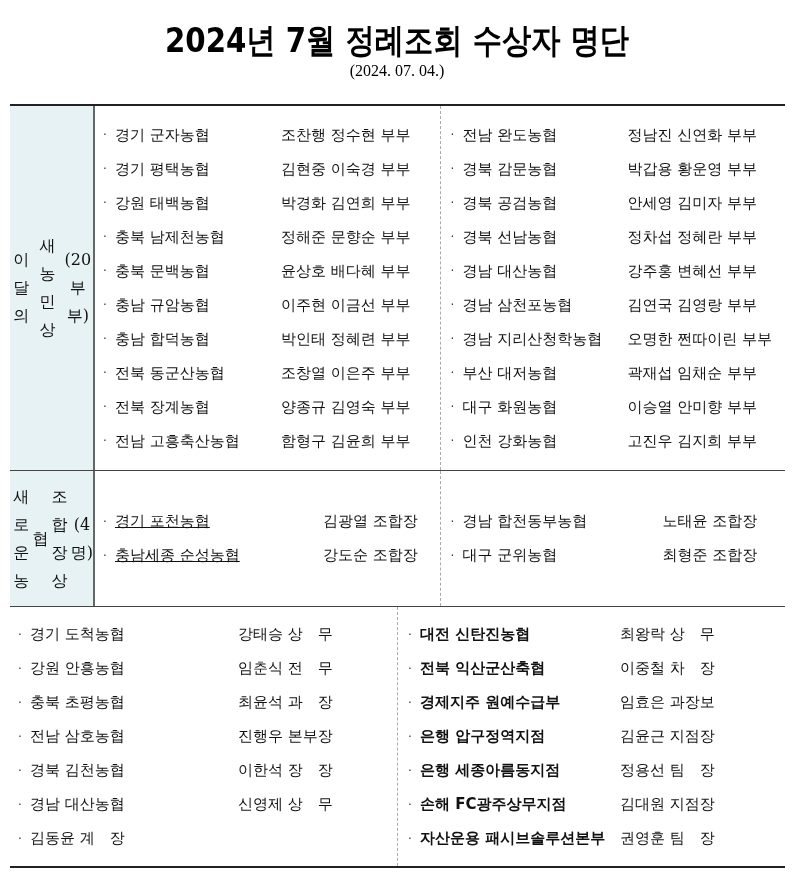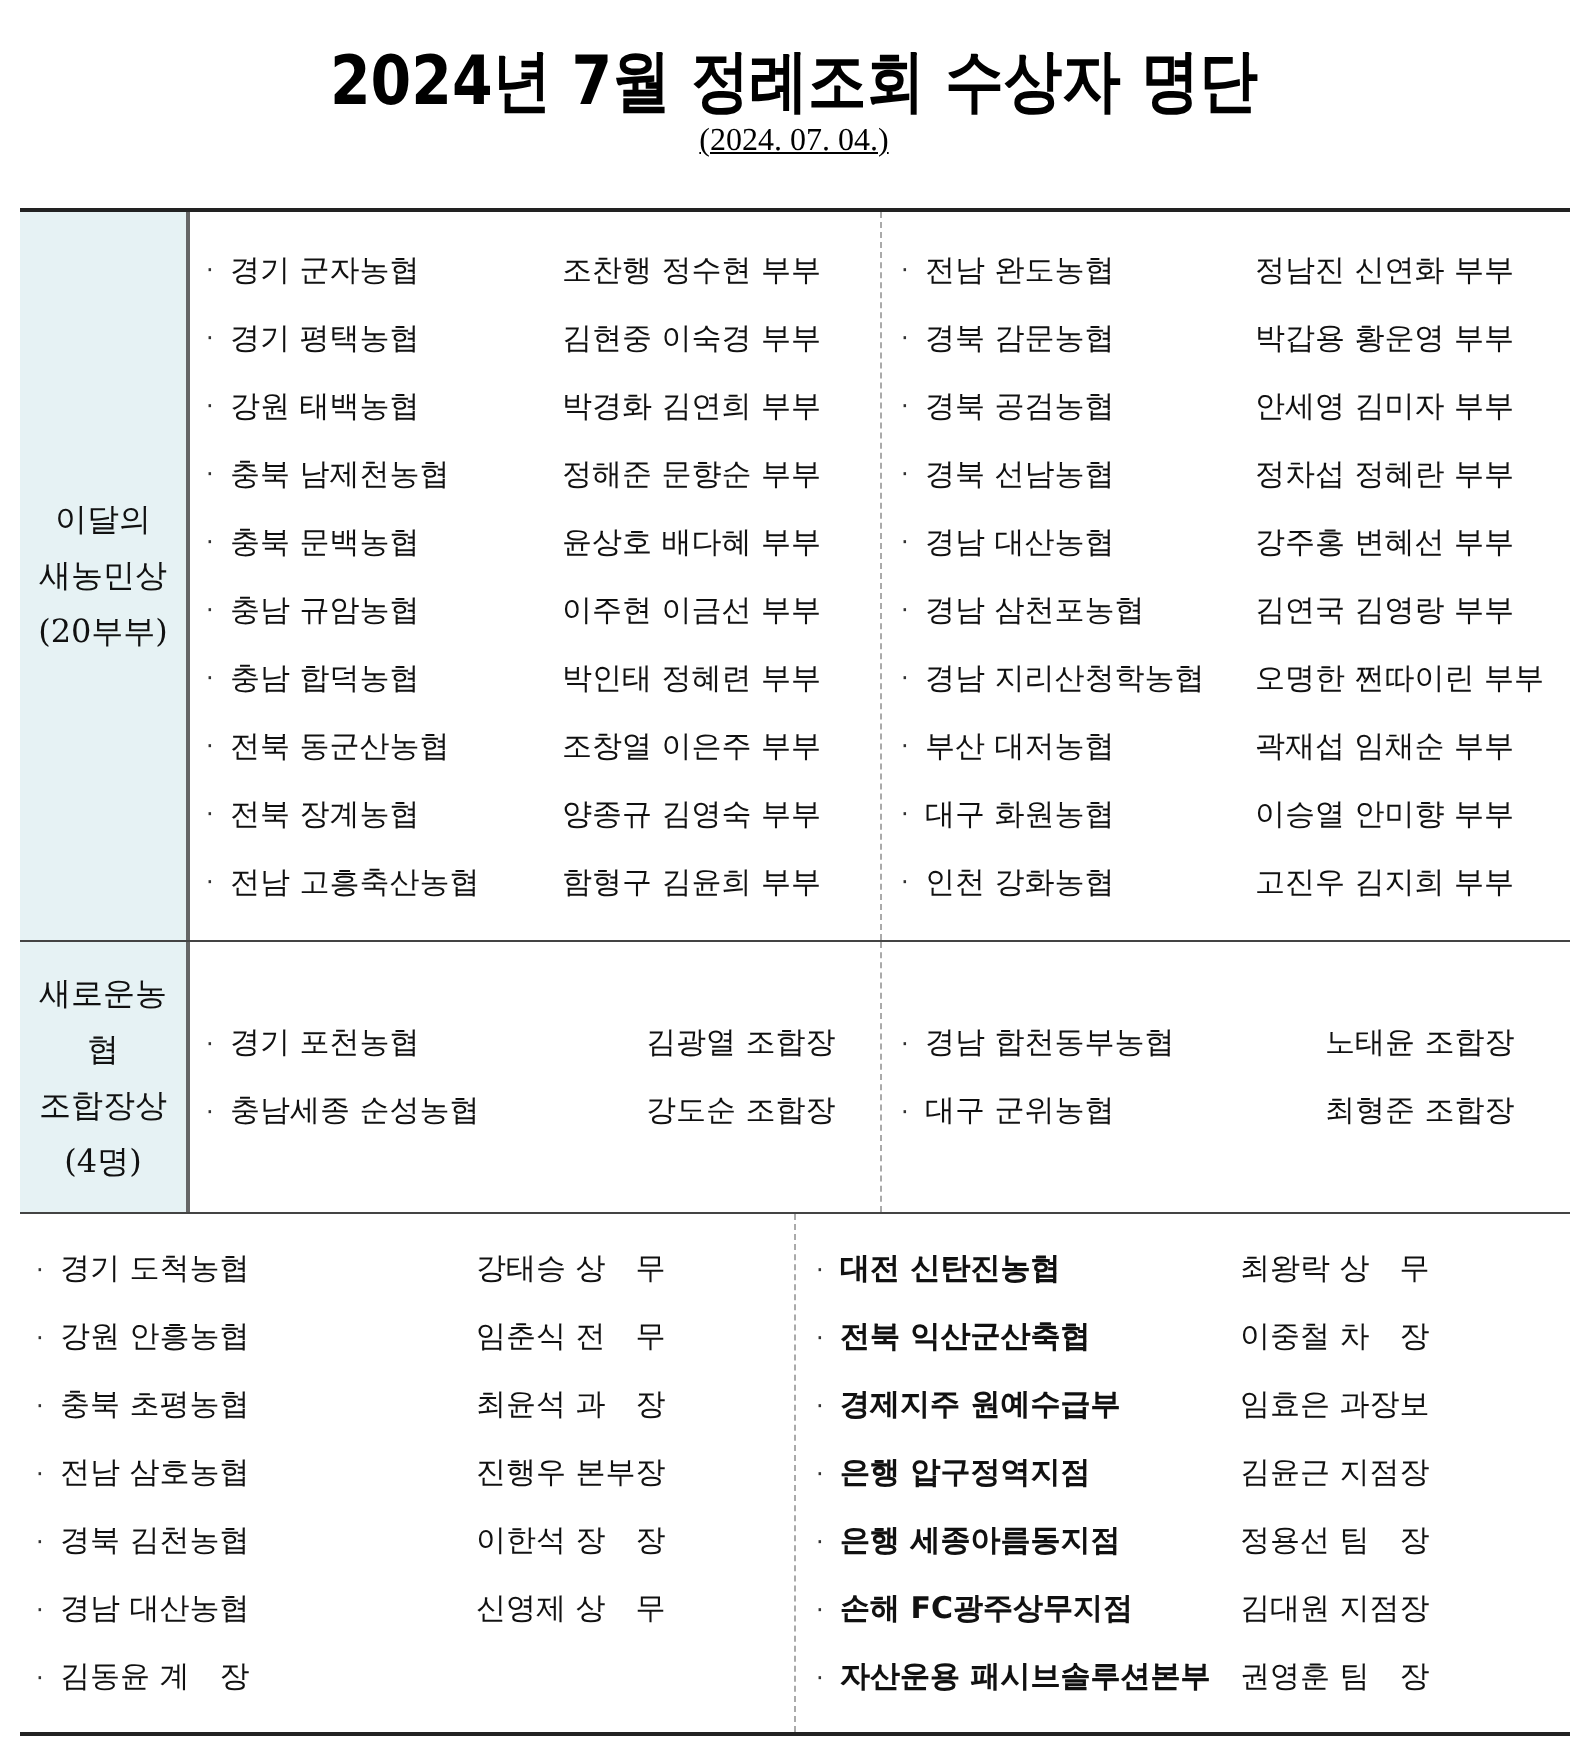--- a/index.html
+++ b/index.html
@@ -9,54 +9,54 @@
     position: relative; overflow: hidden;
   }
   .title {
     position: absolute; top: 18px; left: 0; width: 794px; text-align: center;
     font-family: "DejaVu Sans", sans-serif; font-weight: bold;
     font-size: 34px; letter-spacing: 0px; transform: scaleX(0.86); transform-origin: center;
     color: #000;
   }
   .date {
     position: absolute; top: 62px; left: 0; width: 794px; text-align: center;
-    font-family: "Liberation Serif", serif; font-size: 16px; color: #000; text-decoration: underline;
+    font-family: "Liberation Serif", serif; font-size: 16px; color: #000;
   }
   .table {
     position: absolute; left: 10px; top: 104px; width: 775px;
     border-top: 2px solid #222; border-bottom: 2px solid #222;
   }
   .section {
     display: flex; position: relative;
   }
   .section + .section { border-top: 1.5px solid #444; }
   .cat {
     width: 85px; background: #e6f2f4; border-right: 2px solid #666;
-    display: flex; flex-direction: column; justify-content: center; align-items: center;
-    font-family: "DejaVu Serif", serif; font-size: 16px; line-height: 28px; text-align: right;
+    display: flex; flex-direction: row; justify-content: center; align-items: center;
+    font-family: "DejaVu Serif", serif; font-size: 16px; line-height: 28px; text-align: center;
     flex-shrink: 0;
   }
   .cols { flex: 1; display: flex; }
   .col {
     flex: 1; display: flex; flex-direction: column; justify-content: center;
   }
   .col.left { border-right: 1px dashed #aaa; }
   .row {
     display: flex; height: 34px; align-items: center;
     font-size: 15px; white-space: nowrap;
   }
   .bullet { width: 20px; padding-left: 8px; color: #333; font-size: 12px; }
   .org { flex-shrink: 0; }
   .person { flex-shrink: 0; }
   .col.left .row { padding-left: 0; }
   .col.right .row { padding-left: 2px; }
   
   .s1 .col.left .org { width: 166px; }
   .s1 .col.right .org { width: 165px; }
-  .s2 .col.left .org { width: 208px; }
+  .s2 .col.left .org { width: 208px; text-decoration: underline; }
   .s2 .col.right .org { width: 200px; }
   .s3 .col.left .org { width: 208px; }
   .s3 .col.right .org { width: 200px; font-weight: bold; }
 </style>
 </head>
 <body>
 
 <div class="title">2024년 7월 정례조회 수상자 명단</div>
 <div class="date">(2024. 07. 04.)</div>
 

